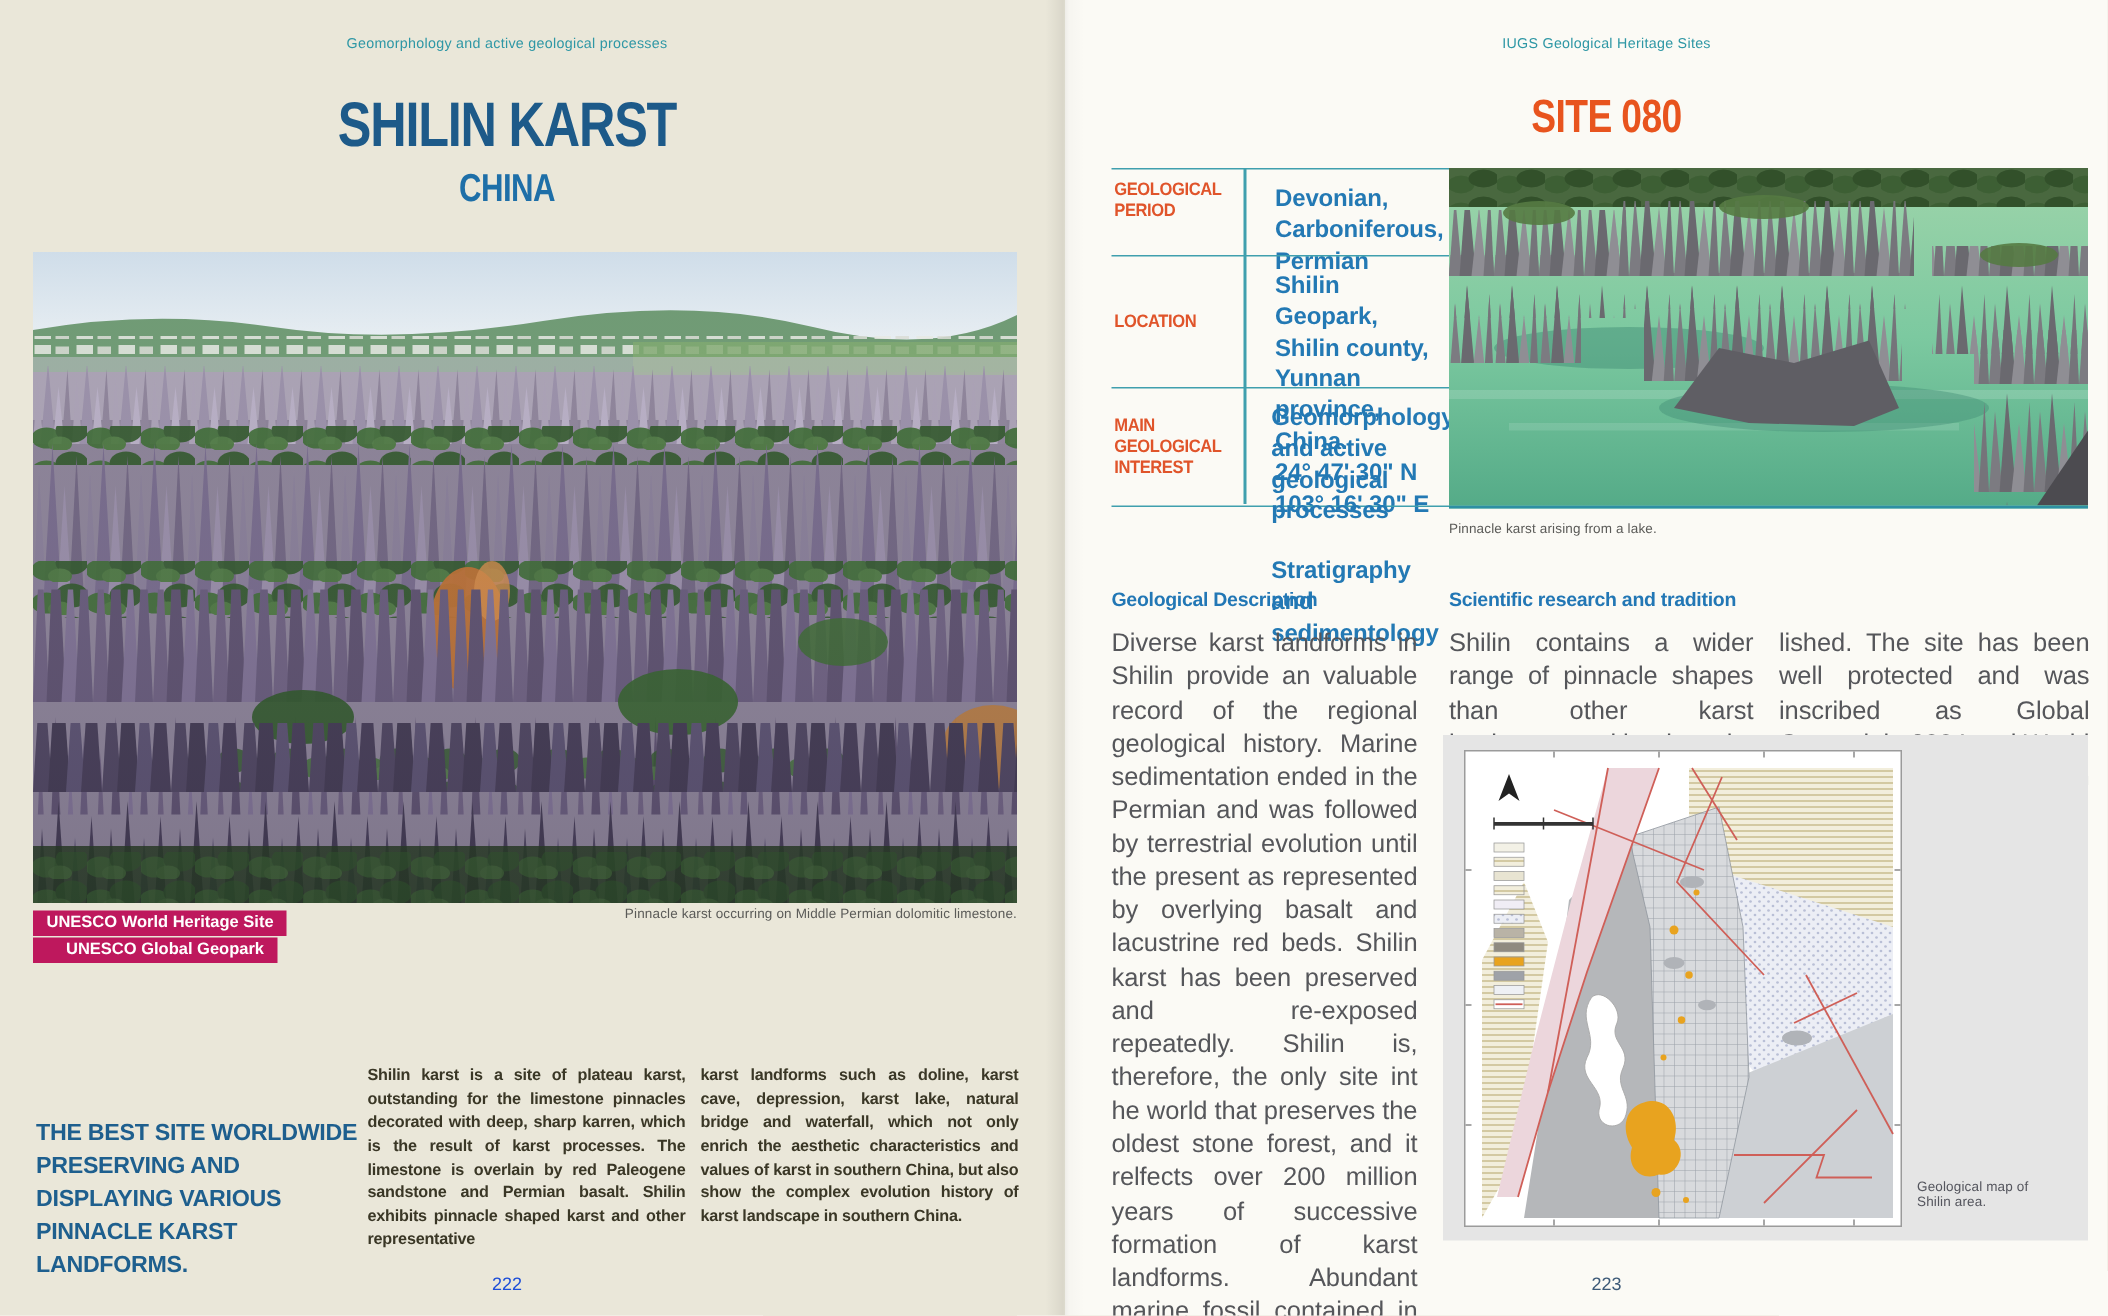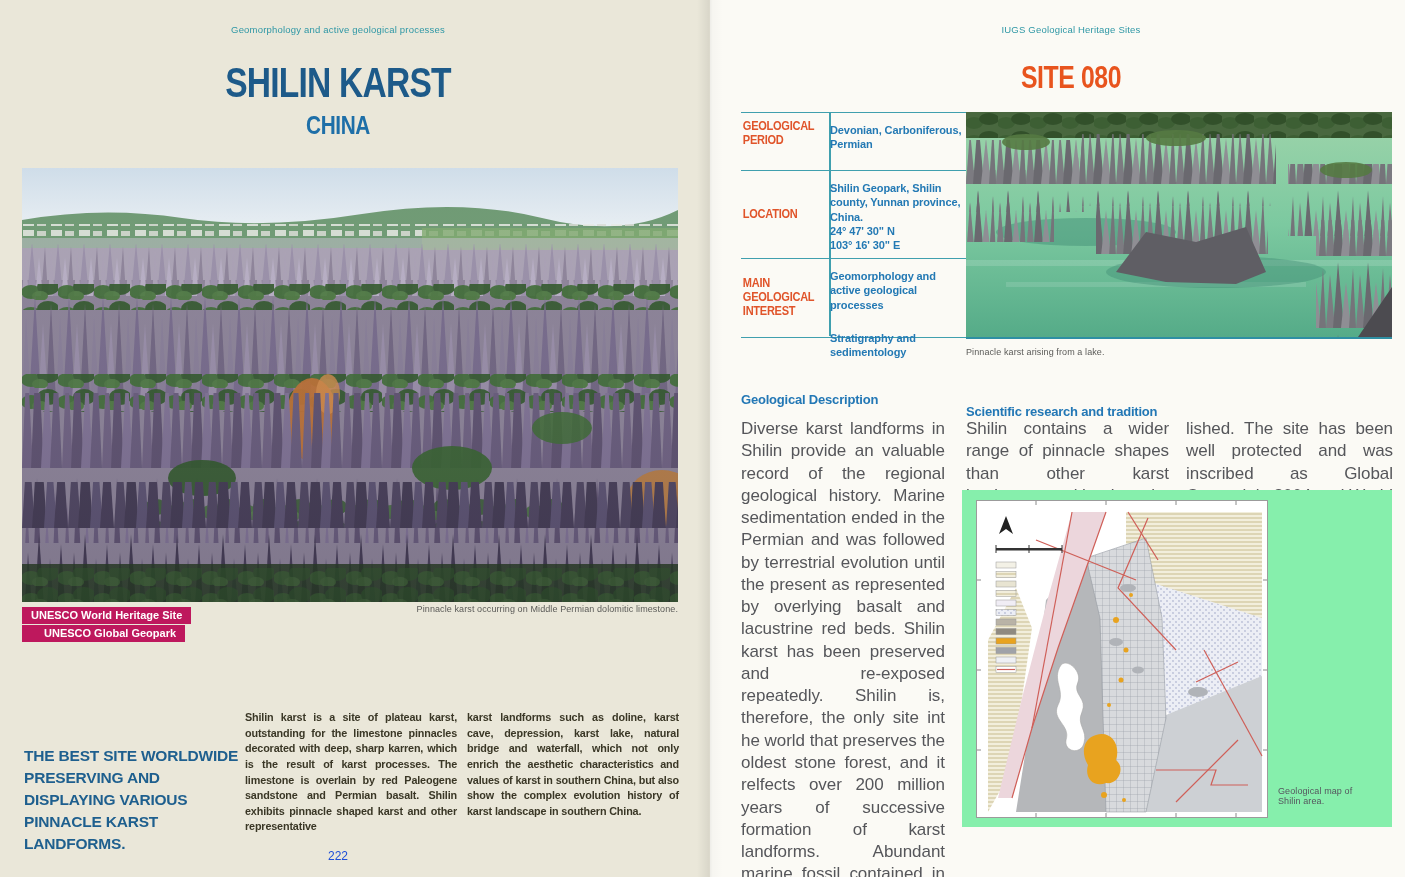--- a/index.html
+++ b/index.html
@@ -47,38 +47,38 @@
     display:flex;}
   .t-row:last-child{border-bottom:1.5px solid #3f9fae;}
   #t-row-1{top:0;height:58px;}
   #t-row-2{top:58px;height:88px;}
   #t-row-3{top:146px;height:78px;}
   .t-vrule{position:absolute;left:88px;top:0;width:1.5px;height:224px;background:#3f9fae;}
   .t-label{width:88px;box-sizing:border-box;padding:7px 6px 0 2px;
     color:#e0542a;font-weight:bold;font-size:12px;line-height:1.15;
     letter-spacing:-.3px;transform:scaleX(.92);transform-origin:left top;}
   #t-row-2 .t-label,#t-row-3 .t-label{padding-top:0;align-self:center;}
-  .t-value{flex:1;box-sizing:border-box;padding:10px 2px 0 1px;
-    color:#2379b4;font-weight:bold;font-size:11px;line-height:1.3;letter-spacing:-.1px;}
+  .t-value{flex:1;box-sizing:border-box;padding:10px 2px 0 21px;
+    color:#2379b4;font-weight:bold;font-size:16px;line-height:1.3;letter-spacing:-.1px;}
   .t-line{display:block;}
   .t-para + .t-para{margin-top:19px;}
   
   .r-photo{left:256px;top:112px;width:426px;height:225px;overflow:hidden;
     border-bottom:2px solid #2e8fa3;background:#7cc9a0;}
   .r-photo-caption{left:256px;top:347px;width:420px;}
   .sec-head{color:#2277b5;font-weight:bold;font-size:13px;letter-spacing:-.2px;}
   #sec-head-1{left:31px;top:392px;width:215px;}
-  #sec-head-2{left:256px;top:392px;width:220px;margin-top:12px;}
+  #sec-head-2{left:256px;top:392px;width:220px;}
   .bodytext{color:#55565a;font-size:17px;line-height:1.31;text-align:justify;
     letter-spacing:-.05px;}
   #body-col-1{left:31px;top:418px;width:204px;}
   #body-col-2{left:256px;top:418px;width:203px;}
   #body-col-3{left:476px;top:418px;width:207px;}
   
-  #map-figure{left:252px;top:490px;width:430px;height:337px;background:#86efac;}
+  #map-figure{left:252px;top:490px;width:430px;height:337px;background:#e5e5e5;}
   #map-panel{left:14px;top:10px;width:292px;height:318px;background:#ffffff;}
   #map-caption{left:316px;top:296px;width:86px;color:#55565e;}
   .r-pagenum{left:31px;width:660px;text-align:center;top:849px;color:#3d5a78;font-size:12px;position:absolute;}
 </style>
 </head>
 <body>
 
 <div id="left-page" class="abs">
 
   <div class="abs running-head">Geomorphology and active geological processes</div>
@@ -333,15 +333,16 @@
           <rect x="20" y="147.5" width="20" height="6" fill="#9fa2a8"></rect>
           <rect x="20" y="157" width="20" height="6" fill="#eef0f4"></rect>
           <rect x="20" y="166.5" width="20" height="6" fill="#ffffff"></rect>
           <path d="M21,169.5 H39" stroke="#cf5f58" stroke-width="1.2"></path>
         </g>
       </svg>
     </div>
     <div id="map-caption" class="abs caption">Geological map of Shilin area.</div>
   </div>
 
+  <div class="r-pagenum">223</div>
 </div>
 
 <div id="spine" class="abs"></div>
 
 </body></html>

